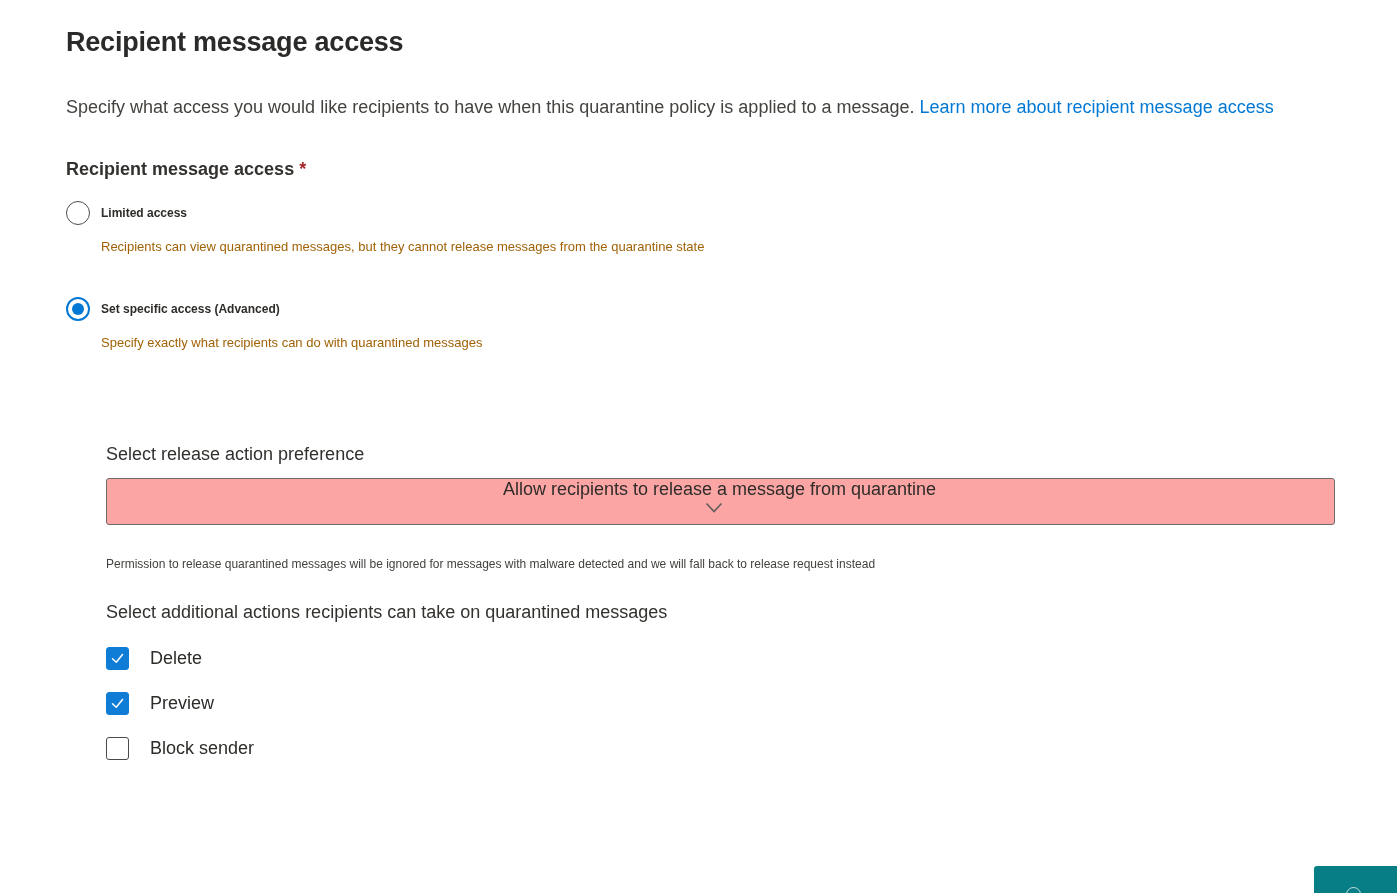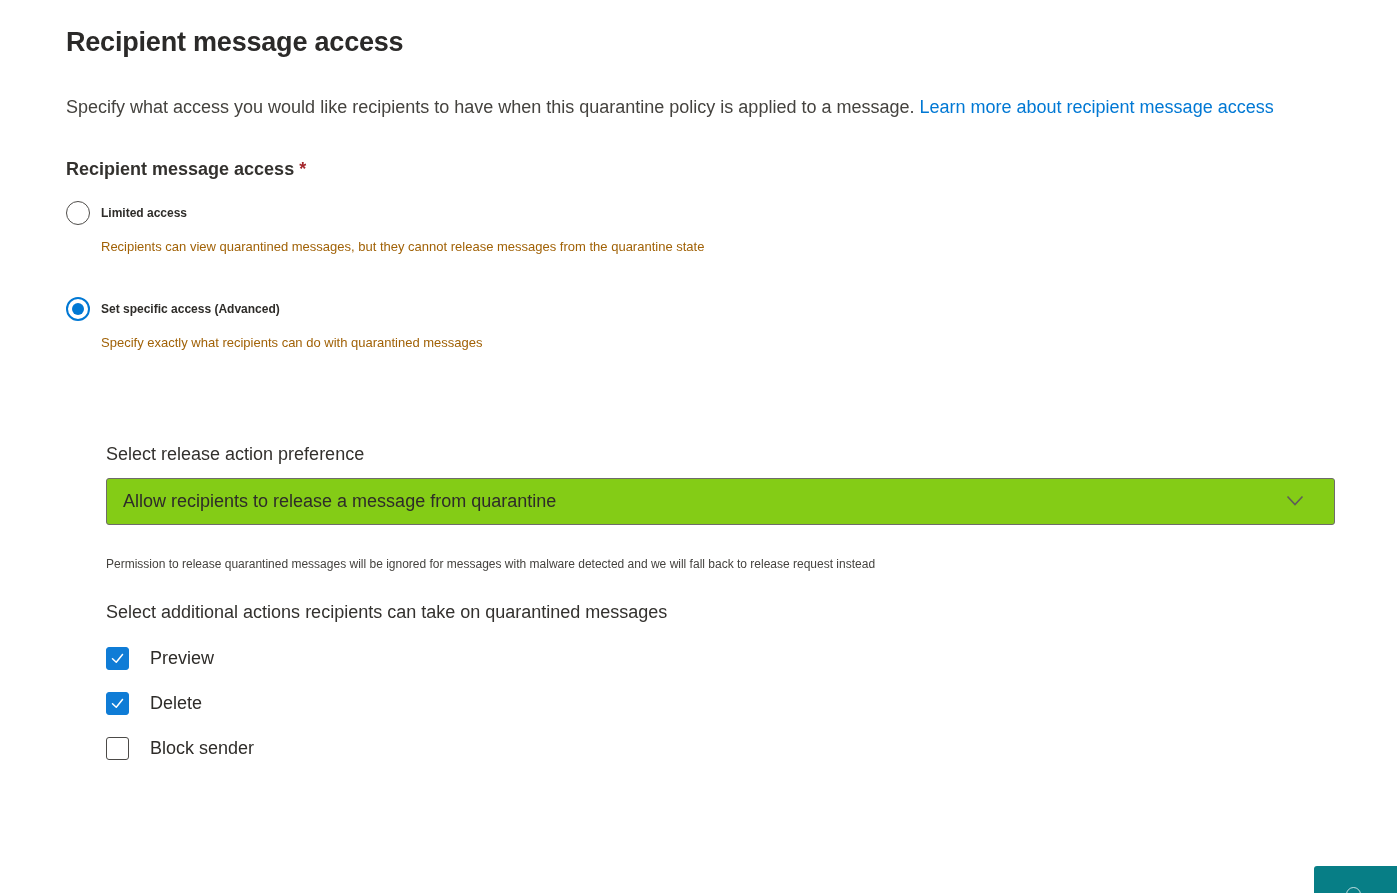--- a/index.html
+++ b/index.html
@@ -72,26 +72,26 @@
     font-size: 18px;
     font-weight: 400;
     color: #33312e;
   }
   .dropdown {
     margin-top: 13px;
     width: 1229px;
     height: 47px;
     border: 1px solid #6e6c69;
     border-radius: 3px;
-    background: #84cc16;
+    background: #fca5a5;
     display: flex;
     align-items: center;
-    justify-content: space-between;
     padding: 0 18px 0 16px;
     cursor: pointer;
+    flex-direction: column;
   }
   .dropdown-value { font-size: 18px; color: #2e2c29; }
   .chevron { flex: 0 0 auto; margin-right: 12px; }
 
   .note {
     margin-top: 25px;
     font-size: 12px;
     line-height: 29px;
     color: #45433f;
     max-width: 1212px;
@@ -195,30 +195,30 @@
     <div class="sub-label additional-label">Select additional actions recipients can take on quarantined messages</div>
 
     <div class="checkbox-group">
 
       <div class="checkbox-row">
         <span class="checkbox checked">
           <svg class="check-icon" width="15" height="15" viewBox="0 0 24 24">
               <path d="M4 12.5 L10 18 L20 5.5" fill="none" stroke="#ffffff" stroke-width="2.4" stroke-linecap="round" stroke-linejoin="round"></path>
             </svg>
         </span>
-        <span class="checkbox-label">Preview</span>
+        <span class="checkbox-label">Delete</span>
       </div>
 
       <div class="checkbox-row">
         <span class="checkbox checked">
           <svg class="check-icon" width="15" height="15" viewBox="0 0 24 24">
               <path d="M4 12.5 L10 18 L20 5.5" fill="none" stroke="#ffffff" stroke-width="2.4" stroke-linecap="round" stroke-linejoin="round"></path>
             </svg>
         </span>
-        <span class="checkbox-label">Delete</span>
+        <span class="checkbox-label">Preview</span>
       </div>
 
       <div class="checkbox-row">
         <span class="checkbox">
           
         </span>
         <span class="checkbox-label">Block sender</span>
       </div>
 
     </div>

